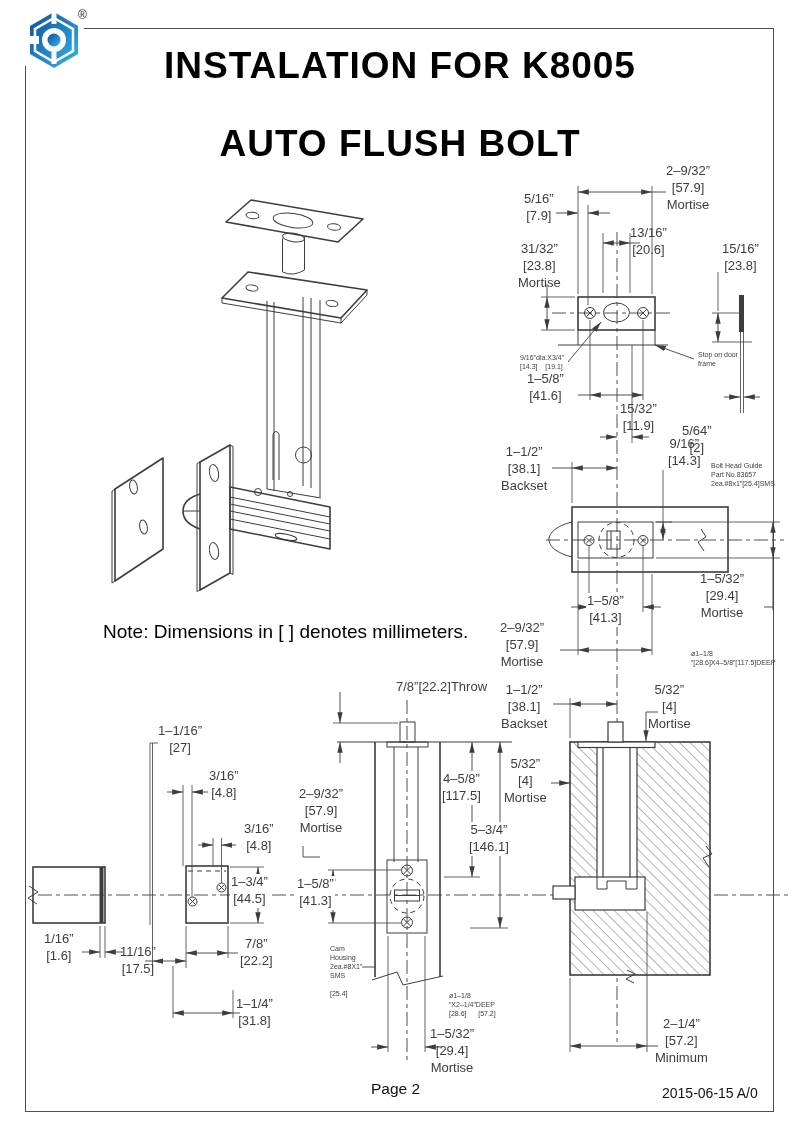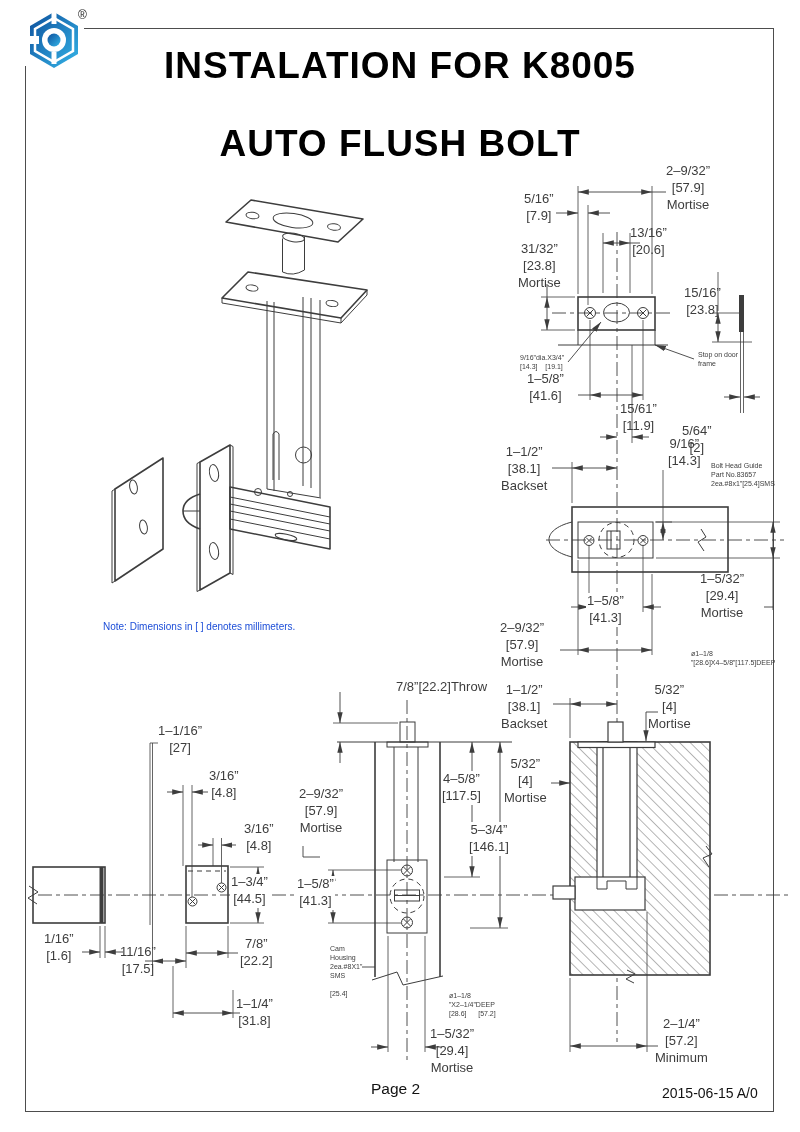--- a/index.html
+++ b/index.html
@@ -8,21 +8,21 @@
   .page-border{position:absolute;left:25px;top:28px;width:747px;height:1082px;
                border:1.6px solid #4d4d4d;}
   .title{position:absolute;left:25px;width:750px;text-align:center;font-weight:bold;
          color:#000;letter-spacing:1px;font-size:37px;line-height:1;}
   #t1{top:47px;} #t2{top:104px;margin-top:21px;}
   .lbl{position:absolute;color:#3d3d3d;font-size:13px;line-height:1.3;white-space:pre;
        text-align:center;}
   .lbl.left{text-align:left;}
   .tiny{font-size:7px;line-height:1.3;text-align:left;}
   .bg{background:#fff;padding:0 1px;}
-  .note{position:absolute;left:103px;top:621px;font-size:10px;color:#1d4ed8;}
+  .note{position:absolute;left:103px;top:621px;font-size:19px;color:#000000;}
   .foot-page{position:absolute;left:371px;top:1080px;font-size:15.5px;color:#121212;}
   .foot-rev{position:absolute;left:662px;top:1085px;font-size:14px;color:#121212;}
   .regmark{position:absolute;left:78px;top:8px;font-size:12px;color:#222;}
   svg.draw{position:absolute;left:0;top:0;}
 </style>
 </head>
 <body>
 
 <div id="canvas">
 
@@ -269,29 +269,29 @@
   <div class="lbl" style="left:666px;top:163px;">2–9/32”
 [57.9]
 Mortise</div>
   <div class="lbl" style="left:524px;top:191px;">5/16”
 [7.9]</div>
   <div class="lbl" style="left:518px;top:241px;">31/32”
 [23.8]
 Mortise</div>
   <div class="lbl" style="left:630px;top:225px;">13/16”
 [20.6]</div>
-  <div class="lbl" style="left:684px;top:241px;margin-top:44px;">15/16”
+  <div class="lbl" style="left:722px;top:241px;">15/16”
 [23.8]</div>
   <div class="lbl tiny" style="left:520px;top:353px;">9/16”dia.X3/4”
 [14.3]    [19.1]</div>
   <div class="lbl tiny" style="left:698px;top:350px;">Stop on door
 frame</div>
   <div class="lbl" style="left:527px;top:371px;">1–5/8”
 [41.6]</div>
-  <div class="lbl" style="left:620px;top:401px;">15/61”
+  <div class="lbl" style="left:620px;top:401px;">15/32”
 [11.9]</div>
   <div class="lbl" style="left:682px;top:375px;margin-top:48px;">5/64”
 [2]</div>
 
   <div class="lbl" style="left:501px;top:444px;">1–1/2”
 [38.1]
 Backset</div>
   <div class="lbl" style="left:668px;top:436px;">9/16”
 [14.3]</div>
   <div class="lbl tiny" style="left:711px;top:461px;">Bolt Head Guide

